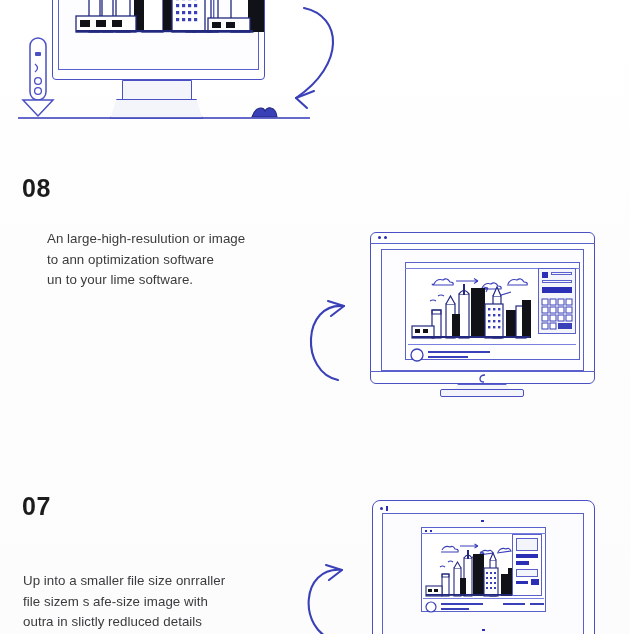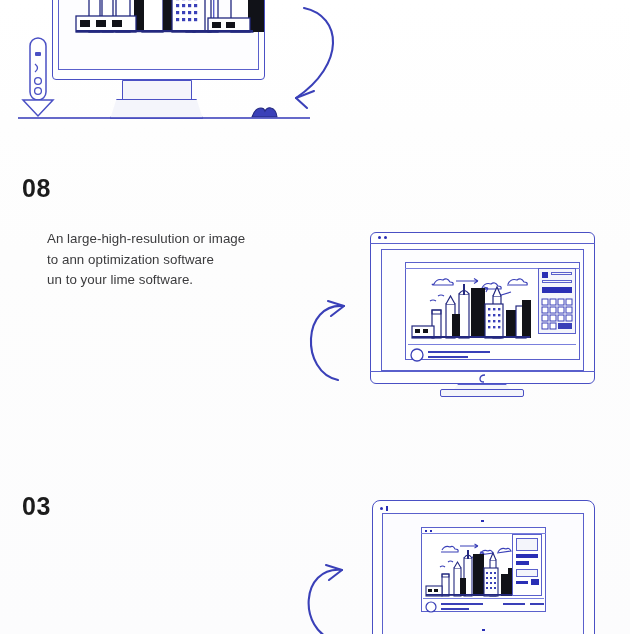--- a/index.html
+++ b/index.html
@@ -280,22 +280,25 @@
     <div class="ink" style="left:428px; top:356px; width:40px; height:1.6px; background:#3a40b8;"></div>
 
     <div class="ink" style="left:370px; top:371px; width:225px; height:1.2px; background:#5a60cc;"></div>
     <svg style="left:478px; top:374px;" width="10" height="9" viewBox="0 0 10 9">
       <path d="M7 1 q-5 0 -5 4 q0 3 4 3" fill="none" stroke="#3a40b8" stroke-width="1.3"></path>
     </svg>
     <div class="ink ol-thin fill-pale" style="left:452px; top:384px; width:60px; height:8px; clip-path: polygon(10% 0, 90% 0, 100% 100%, 0 100%);"></div>
     <div class="ink ol fill-pale" style="left:440px; top:389px; width:84px; height:8px; border-radius:2px;"></div>
   </div>
 
-  <div class="step-num" style="left:22px; top:492px;">03</div>
-
+  <div class="step-num" style="left:22px; top:492px;">07</div>
+
+  <div class="step-text" style="left:23px; top:571px; width:300px;">Up into a smaller file size onrraller
+file sizem s afe-size image with
+outra in slictly redluced details</div>
 
   <svg style="left:294px; top:548px;" width="78" height="92" viewBox="0 0 78 92">
     <path d="M48 22 C 6 18, 4 82, 40 92" fill="none" stroke="#3a40b8" stroke-width="2.1" stroke-linecap="round"></path>
     <path d="M48 22 L32 17 M48 22 L35 32" fill="none" stroke="#3a40b8" stroke-width="2.1" stroke-linecap="round"></path>
   </svg>
 
   <div>
 
     <div class="ink ol" style="left:372px; top:500px; width:223px; height:146px; border-radius:8px; background:#ffffff;"></div>
     <div class="ink fill-blue" style="left:380px; top:507px; width:3px; height:3px; border-radius:50%;"></div>

